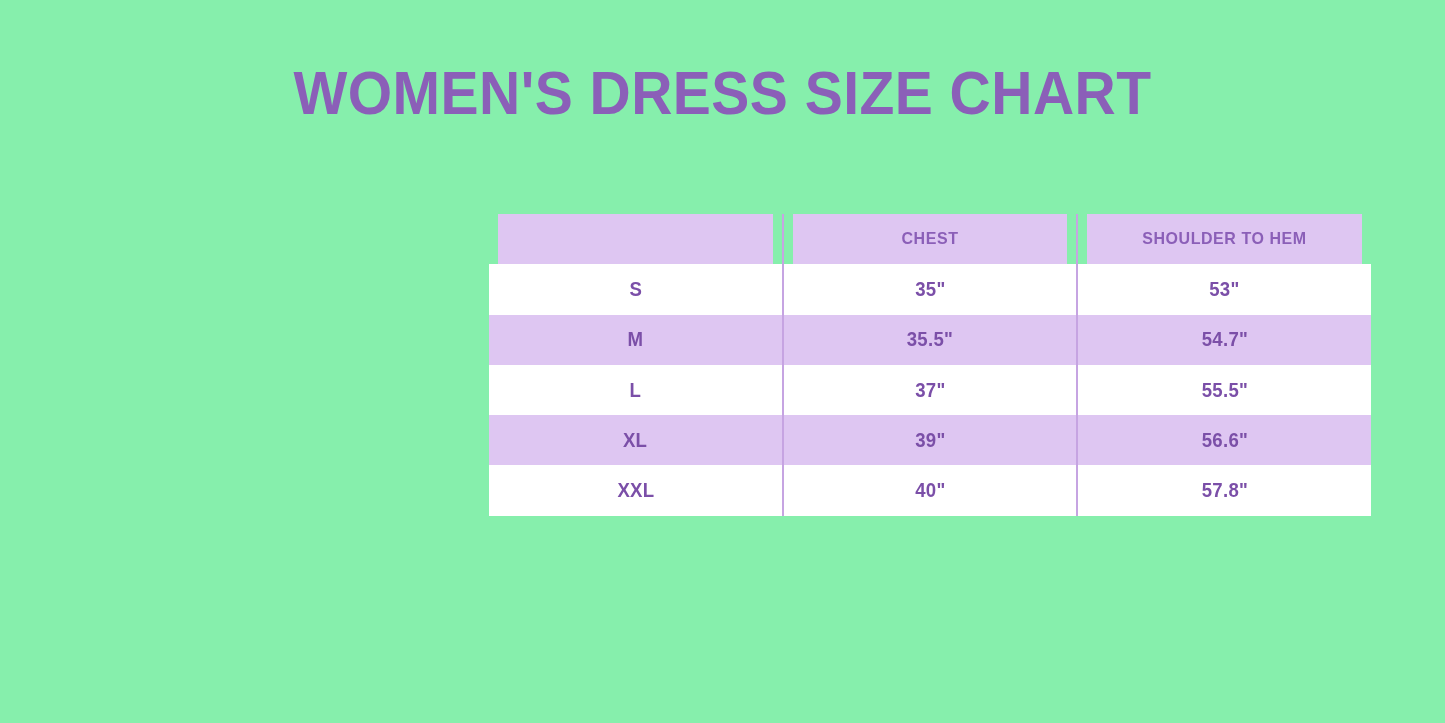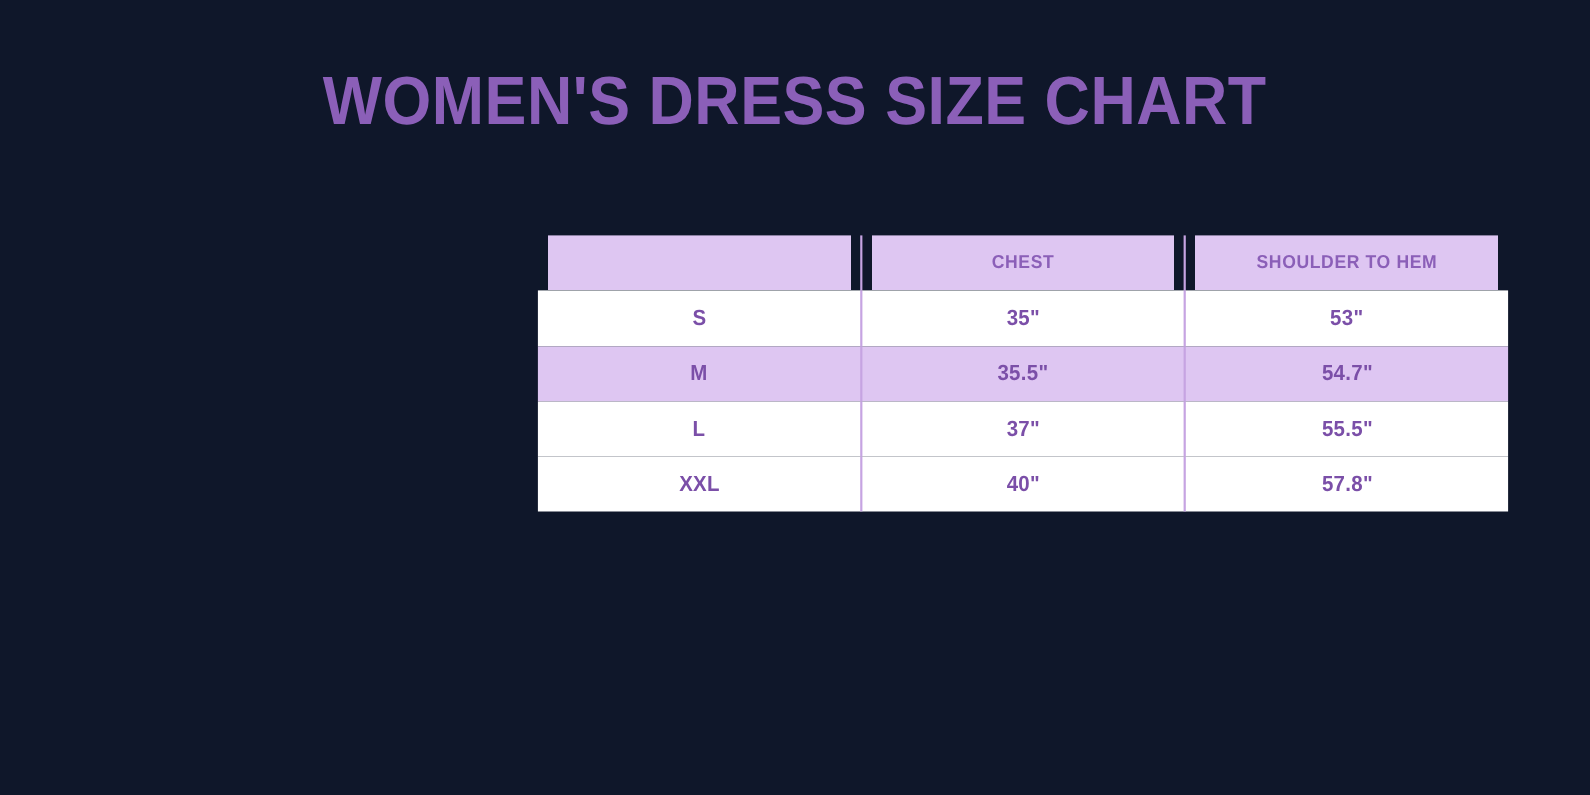--- a/index.html
+++ b/index.html
@@ -11,21 +11,21 @@
     height: 723px;
     background: #ffffff;
     font-family: "Liberation Sans", sans-serif;
     overflow: hidden;
     position: relative;
   }
 
   #page-root {
     position: absolute;
     inset: 0;
-    background: #0f172a;
+    background: #86efac;
   }
 
   
   .chart-title {
     position: absolute;
     left: 0;
     top: 57px;
     width: 1445px;
     text-align: center;
     color: #8B5FB8;
@@ -166,20 +166,31 @@
             <span class="cell-inner">L</span>
           </td>
           <td class="divider-left">
             <span class="cell-inner">37"</span>
           </td>
           <td class="divider-left">
             <span class="cell-inner">55.5"</span>
           </td>
         </tr>
 
+        <tr class="row-shaded">
+          <td class="cell-size">
+            <span class="cell-inner">XL</span>
+          </td>
+          <td class="divider-left">
+            <span class="cell-inner">39"</span>
+          </td>
+          <td class="divider-left">
+            <span class="cell-inner">56.6"</span>
+          </td>
+        </tr>
 
         <tr class="row-light">
           <td class="cell-size">
             <span class="cell-inner">XXL</span>
           </td>
           <td class="divider-left">
             <span class="cell-inner">40"</span>
           </td>
           <td class="divider-left">
             <span class="cell-inner">57.8"</span>

